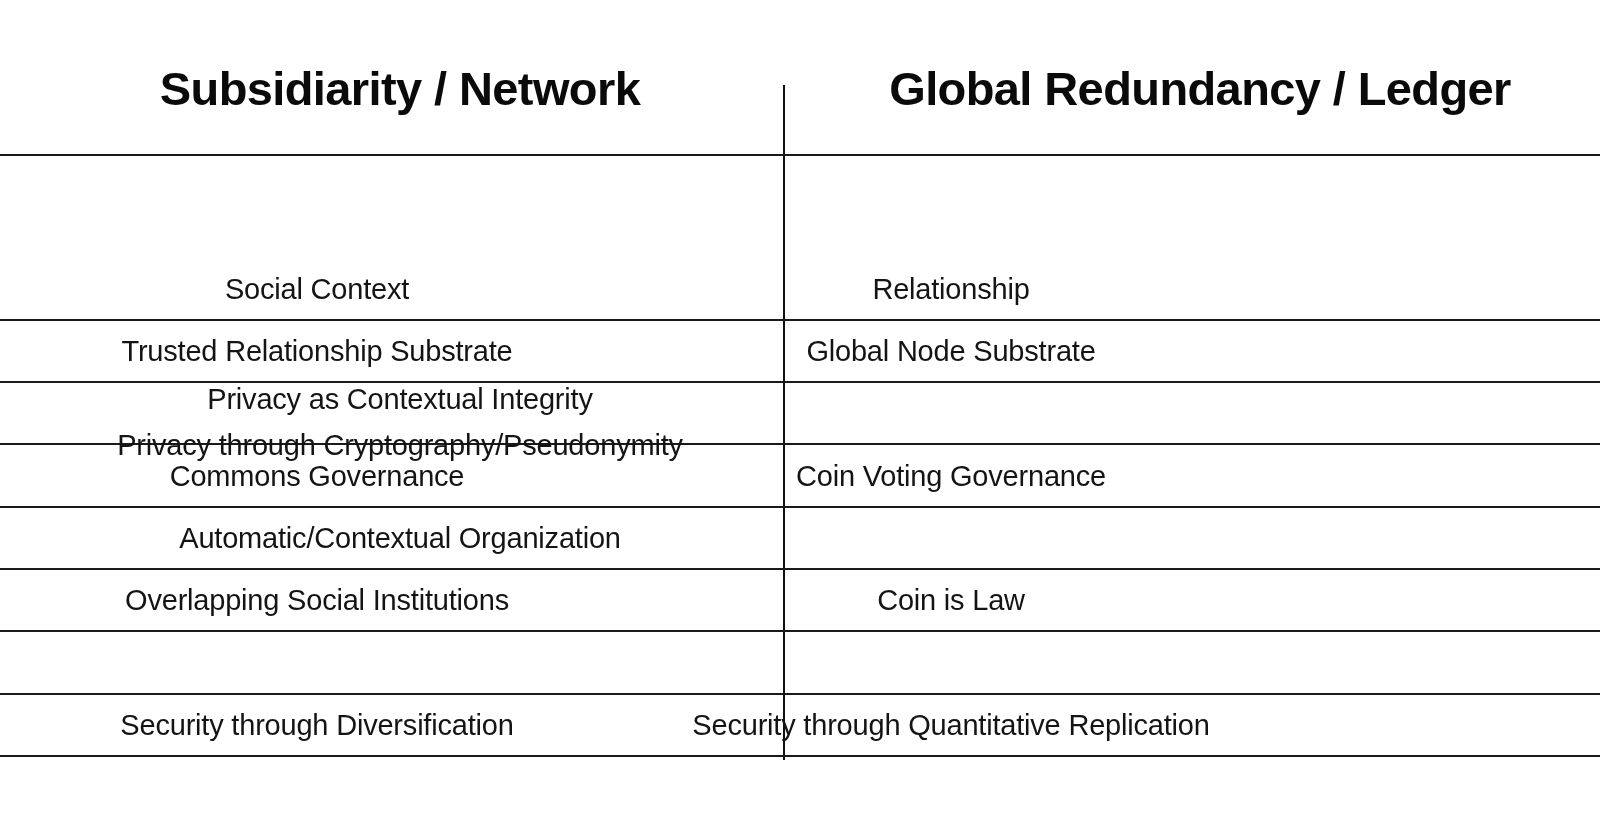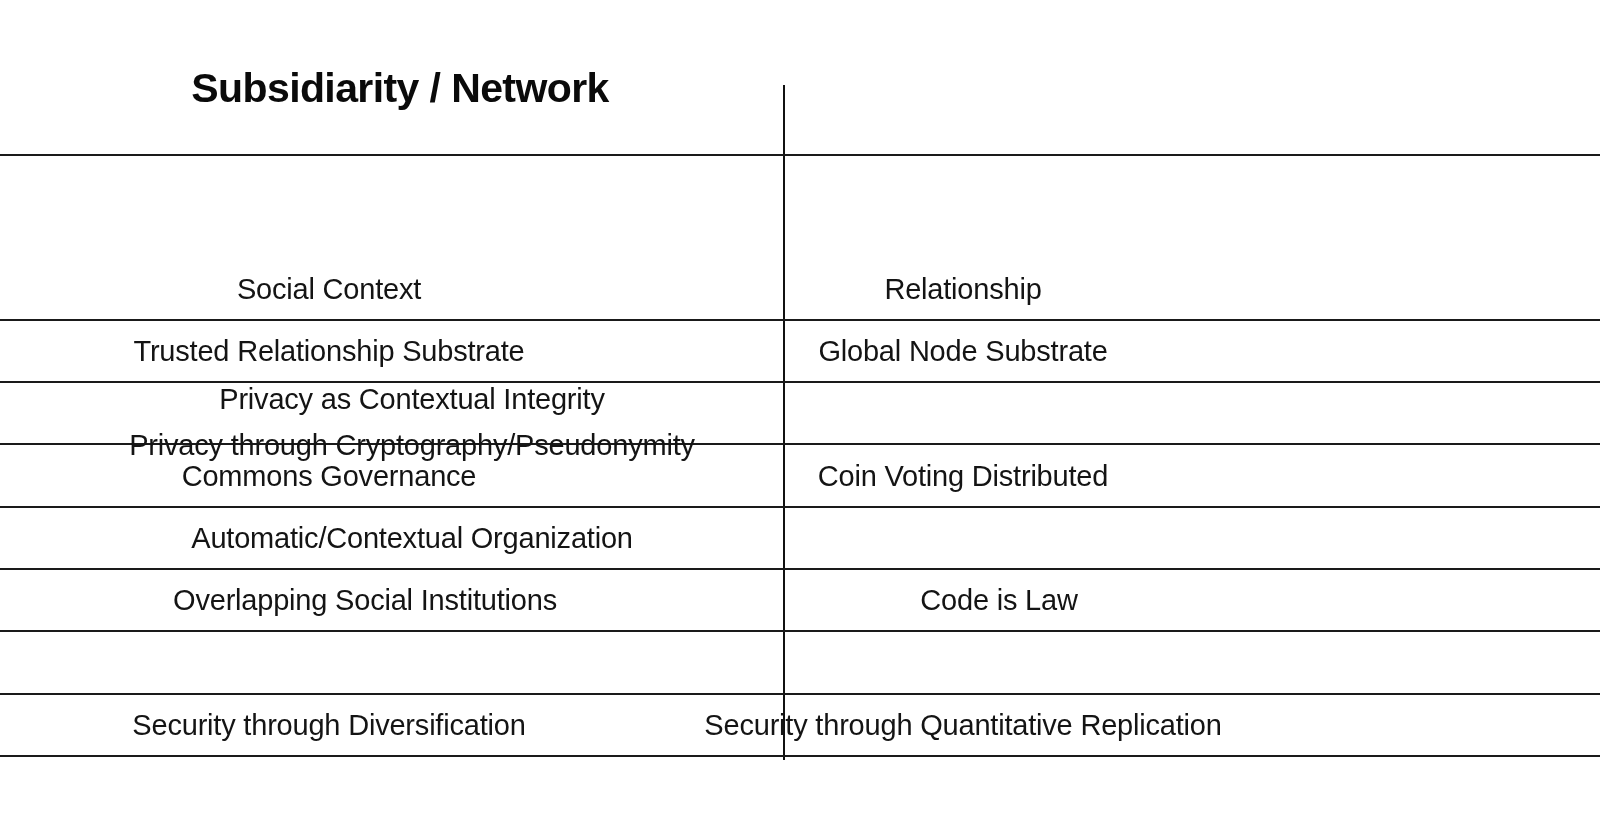--- a/index.html
+++ b/index.html
@@ -34,21 +34,21 @@
     display: flex;
   }
   .header-cell {
     width: 800px;
     display: flex;
     align-items: center;
     justify-content: center;
     box-sizing: border-box;
   }
   .header-cell .header-text {
-    font-size: 41px;
+    font-size: 47px;
     font-weight: bold;
     letter-spacing: -0.6px;
     line-height: 1.1;
     text-align: center;
     color: #0a0a0a;
     padding-top: 22px;
   }
 
   
   .col-divider {
@@ -68,21 +68,20 @@
     height: 2px;
     background: #1a1a1a;
   }
 
   
   .body-row {
     position: absolute;
     left: 0;
     width: 1268px;
     display: flex;
-    margin-left: 12px;
   }
   .body-cell {
     width: 800px;
     display: flex;
     align-items: flex-end;
     justify-content: center;
     box-sizing: border-box;
     padding-bottom: 13px;
   }
   .body-cell .cell-text {
@@ -96,20 +95,23 @@
   }
 </style>
 </head>
 <body>
 
 <div class="comparison-table">
 
   <div class="header-row">
     <div class="header-cell">
       <span class="header-text">Subsidiarity / Network</span>
+    </div>
+    <div class="header-cell">
+      <span class="header-text">Global Redundancy / Ledger</span>
     </div>
   </div>
 
   <div class="col-divider"></div>
 
   <div class="hrule" style="top:154px;"></div>
   <div class="hrule" style="top:319px;"></div>
   <div class="hrule" style="top:381px;"></div>
   <div class="hrule" style="top:443px;"></div>
   <div class="hrule" style="top:506px;"></div>
@@ -143,36 +145,36 @@
     <div class="body-cell">
       <span class="cell-text">Privacy through Cryptography/Pseudonymity</span>
     </div>
   </div>
 
   <div class="body-row" style="top:445px; height:61px;">
     <div class="body-cell">
       <span class="cell-text">Commons Governance</span>
     </div>
     <div class="body-cell">
-      <span class="cell-text">Coin Voting Distributed</span>
+      <span class="cell-text">Coin Voting Governance</span>
     </div>
   </div>
 
   <div class="body-row" style="top:508px; height:60px;">
     <div class="body-cell">
       <span class="cell-text">Automatic/Contextual Organization</span>
     </div>
   </div>
 
-  <div class="body-row" style="top:570px; height:60px;padding-left:36px;">
+  <div class="body-row" style="top:570px; height:60px;">
     <div class="body-cell">
       <span class="cell-text">Overlapping Social Institutions</span>
     </div>
     <div class="body-cell">
-      <span class="cell-text">Code is Law</span>
+      <span class="cell-text">Coin is Law</span>
     </div>
   </div>
 
 
   <div class="body-row" style="top:695px; height:60px;align-items:flex-end;">
     <div class="body-cell">
       <span class="cell-text">Security through Diversification</span>
     </div>
     <div class="body-cell">
       <span class="cell-text">Security through Quantitative Replication</span>

